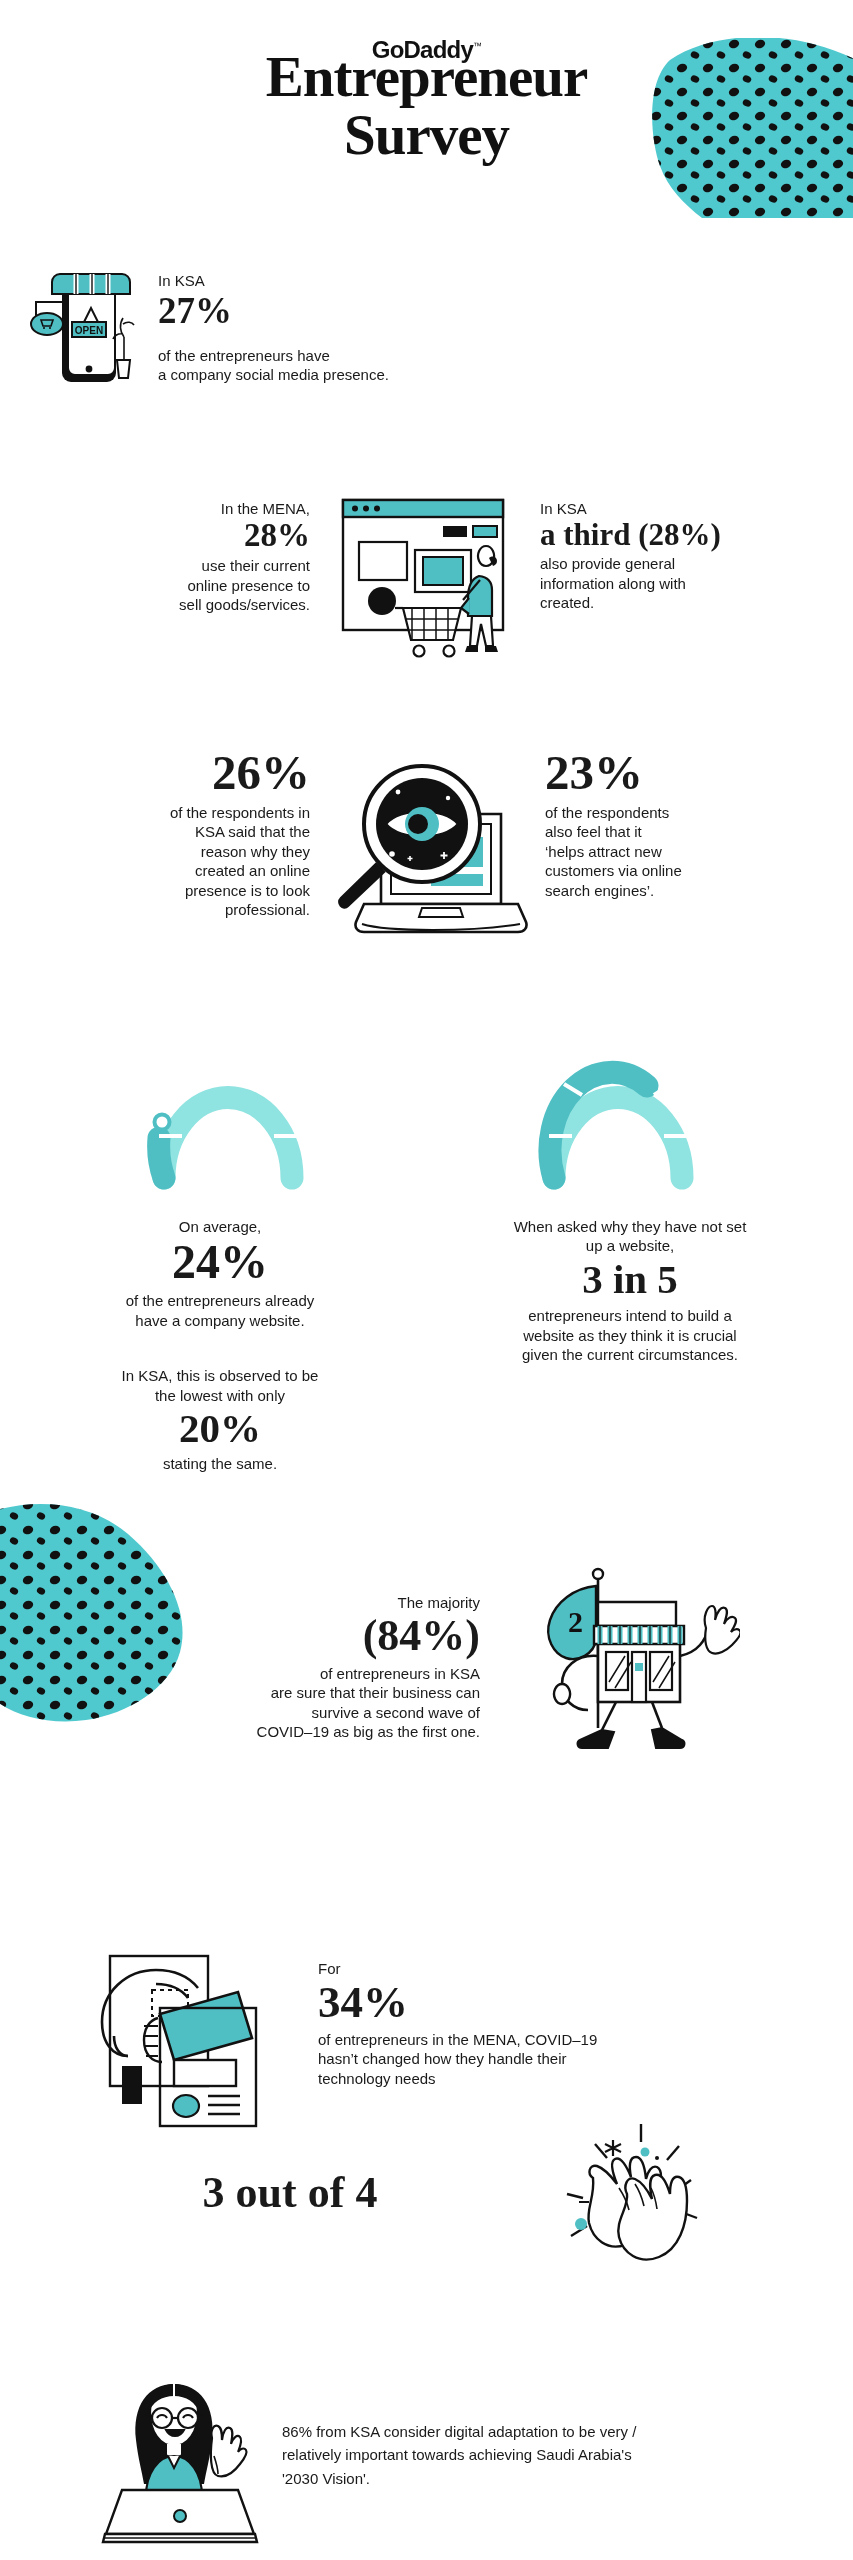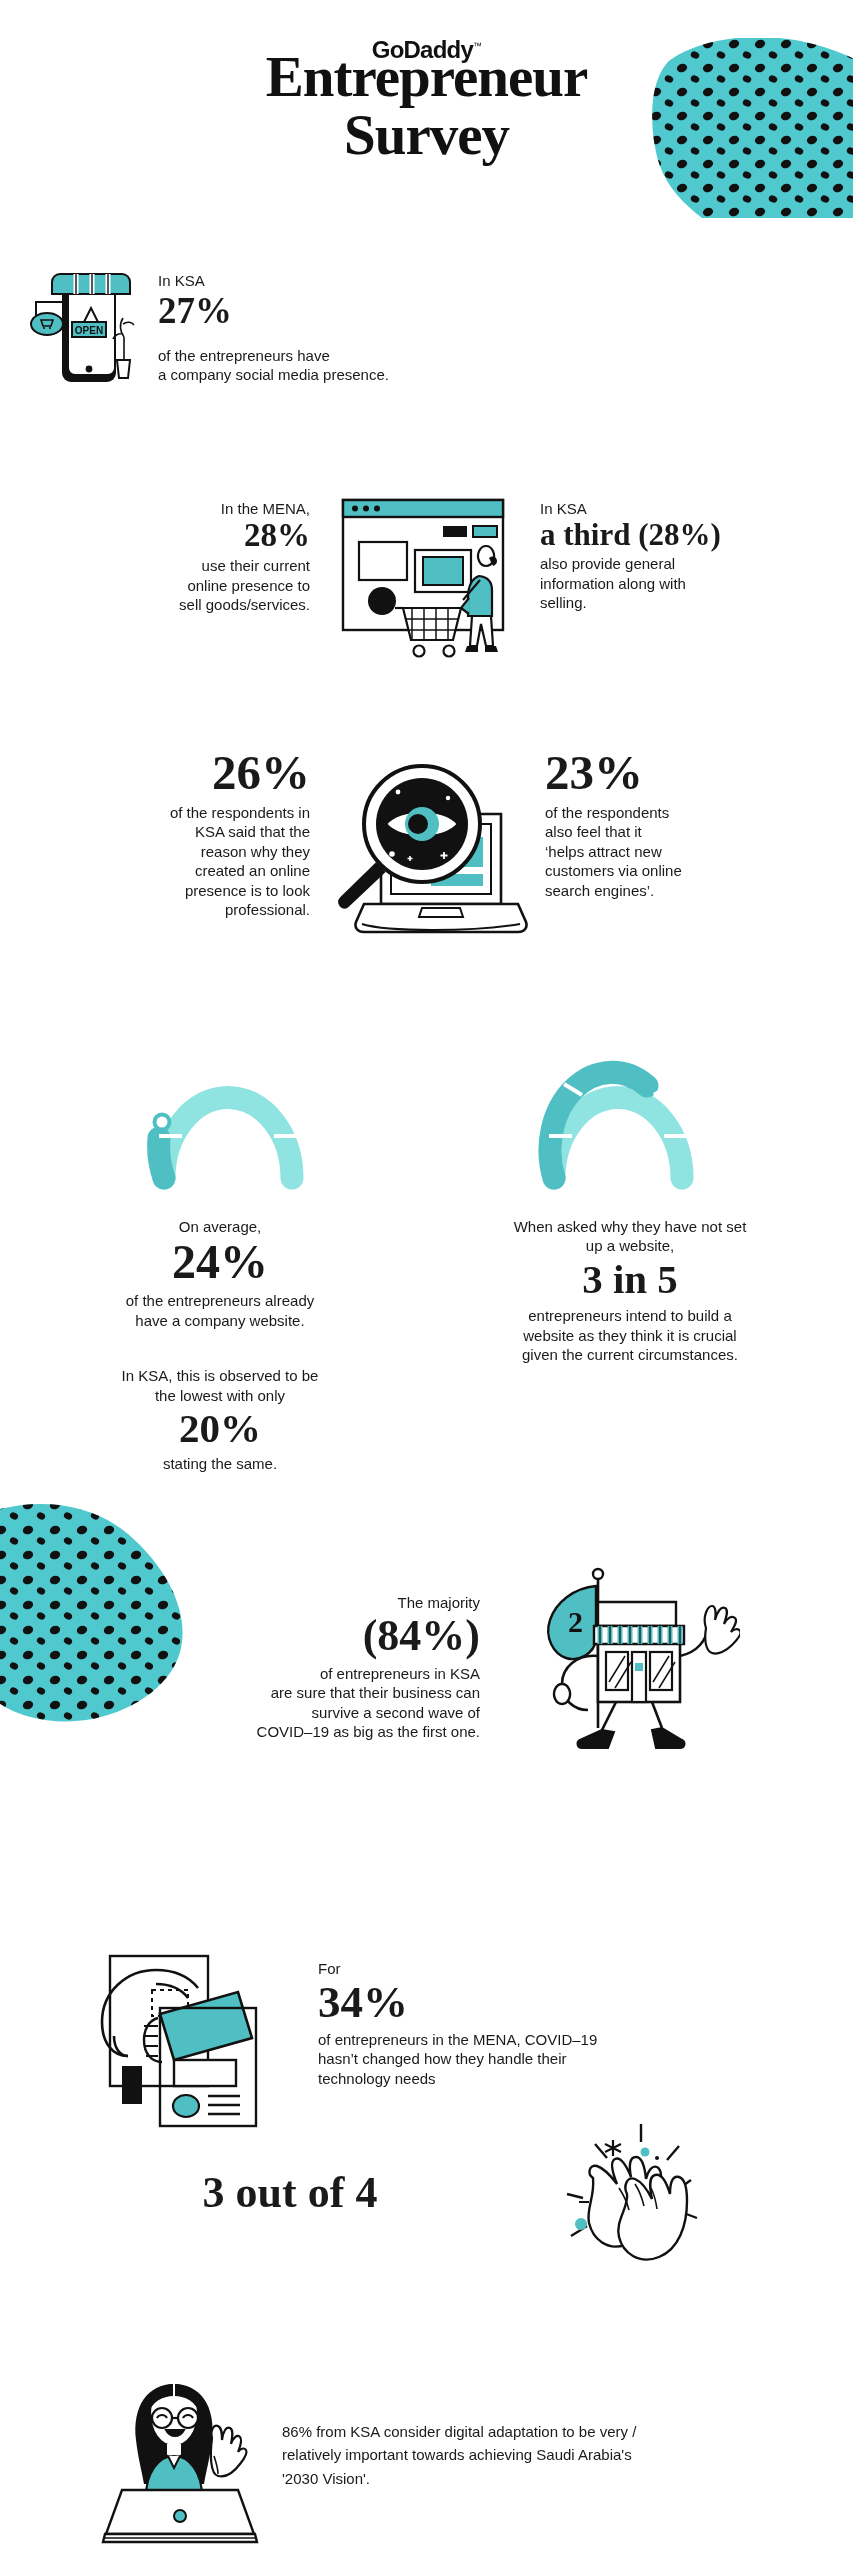--- a/index.html
+++ b/index.html
@@ -177,21 +177,21 @@
     <div class="body-txt sub" style="white-space:pre-line;">use their current
 online presence to
 sell goods/services.</div>
   </div>
 
   <div class="stat ta-l" style="top:500px; left:540px; width:290px;">
     <div class="body-txt kicker">In KSA</div>
     <div class="big-num num-third" style="margin:1px 0 5px;">a third (28%)</div>
     <div class="body-txt sub" style="white-space:pre-line;">also provide general
 information along with
-selling.</div>
+created.</div>
   </div>
 
   <div class="illus" style="top:742px; left:326px;">
     <svg width="205" height="200" viewBox="0 0 205 200" fill="none" stroke="#111">
 
       <path d="M55,72 h120 v90 h-120 z" fill="#fff" stroke="#111" stroke-width="2.6"></path>
       <path d="M65,82 h100 v70 h-100 z" fill="#fff" stroke="#111" stroke-width="2"></path>
       <rect x="105" y="95" width="52" height="30" fill="#4FBFC4" stroke="none"></rect>
       <rect x="105" y="132" width="52" height="12" fill="#4FBFC4" stroke="none"></rect>
       <path d="M38,162 h154 l8,18 c2,6 -2,10 -8,10 h-154 c-6,0 -10,-4 -8,-10 z" fill="#fff" stroke="#111" stroke-width="2.6"></path>

